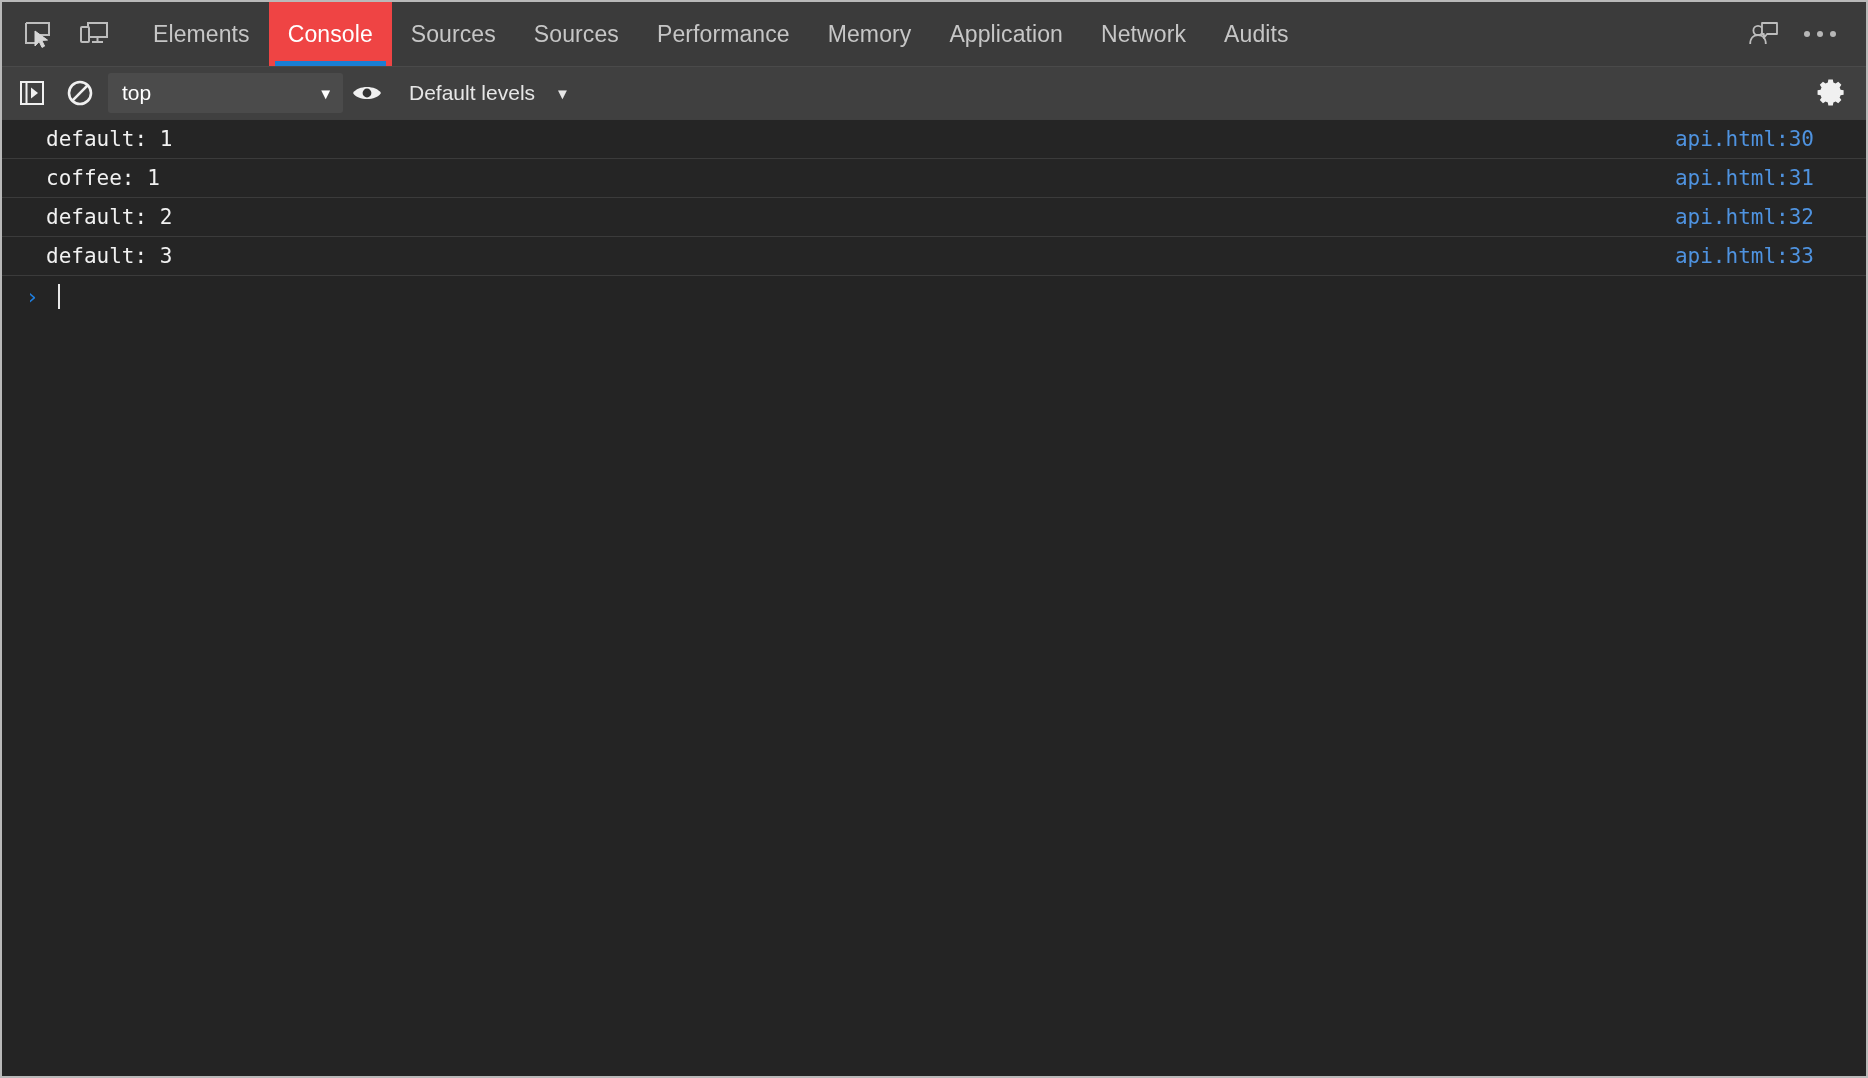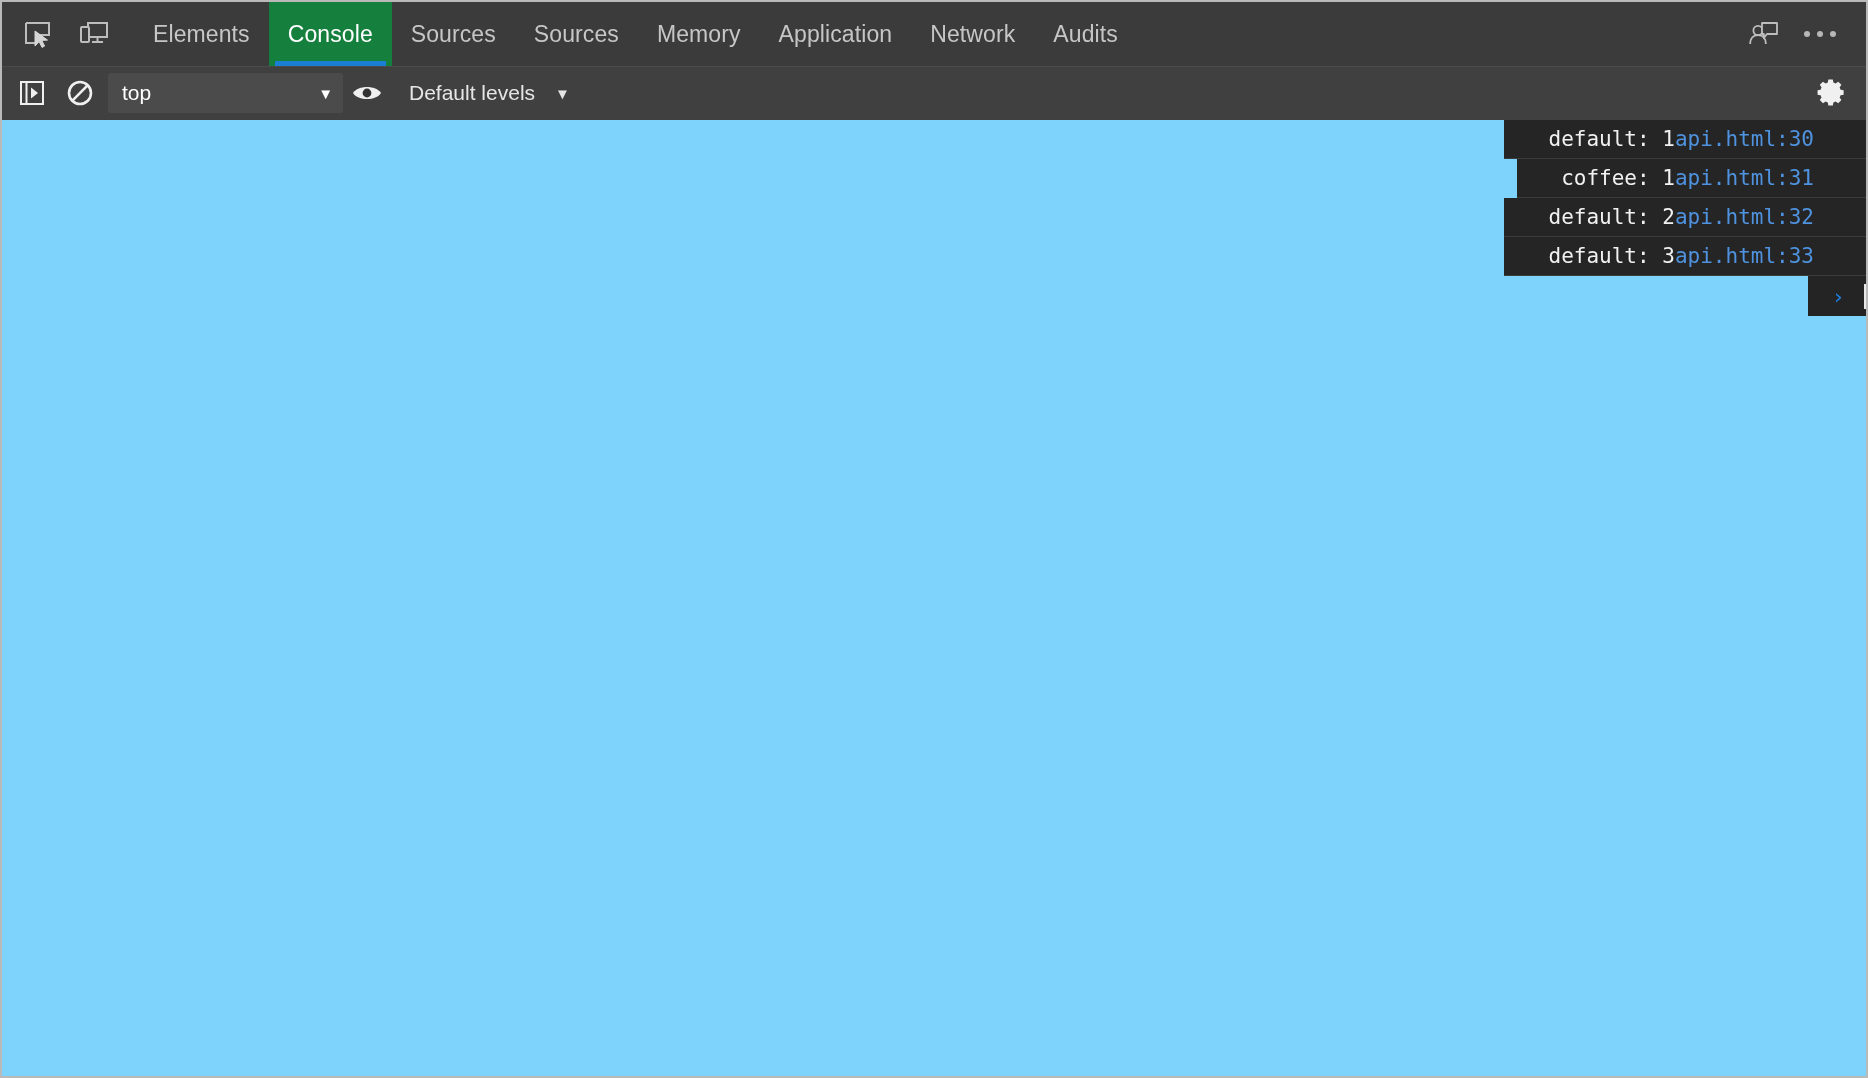--- a/index.html
+++ b/index.html
@@ -58,21 +58,21 @@
     display: flex;
     align-items: center;
     padding: 0 19px;
     font-size: 23px;
     color: #c6c6c6;
     cursor: pointer;
     position: relative;
     letter-spacing: 0.1px;
   }
   .tab.active {
-    background: #15803d;
+    background: #ef4444;
     color: #ffffff;
   }
   .tab.active::after {
     content: "";
     position: absolute;
     left: 6px;
     right: 6px;
     bottom: 0;
     height: 5px;
     background: #1a7fd4;
@@ -160,25 +160,24 @@
     color: #e6e6e6;
     font-size: 21px;
     cursor: pointer;
   }
   .levels .caret { font-size: 15px; }
   .toolbar-spacer { flex: 1 1 auto; }
 
   
   .console-body {
     flex: 1 1 auto;
-    background: #7dd3fc;
+    background: #fdba74;
     overflow: hidden;
     display: flex;
     flex-direction: column;
-    align-items: flex-end;
   }
   .msg-row {
     height: 38px;
     min-height: 38px;
     display: flex;
     align-items: center;
     border-bottom: 1px solid #3b3b3b;
     background: #252525;
     position: relative;
   }
@@ -251,20 +250,23 @@
       <div class="tab active">
         <span>Console</span>
       </div>
       <div class="tab">
         <span>Sources</span>
       </div>
       <div class="tab">
         <span>Sources</span>
       </div>
       <div class="tab">
+        <span>Performance</span>
+      </div>
+      <div class="tab">
         <span>Memory</span>
       </div>
       <div class="tab">
         <span>Application</span>
       </div>
       <div class="tab">
         <span>Network</span>
       </div>
       <div class="tab">
         <span>Audits</span>

